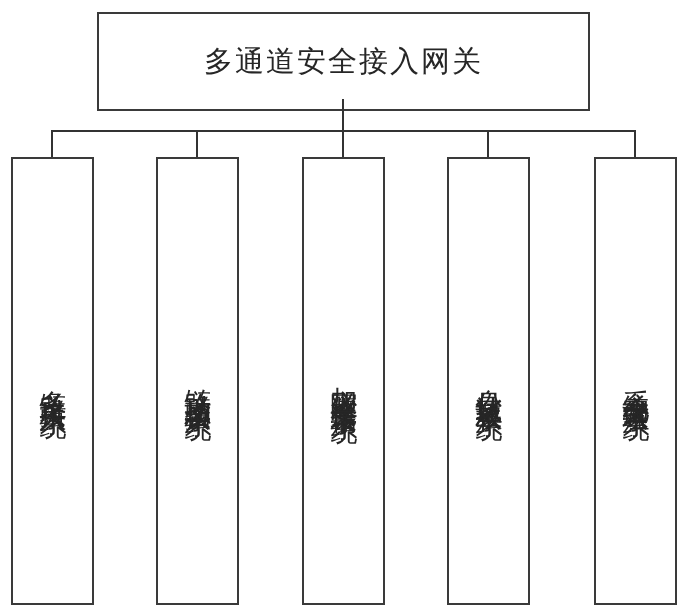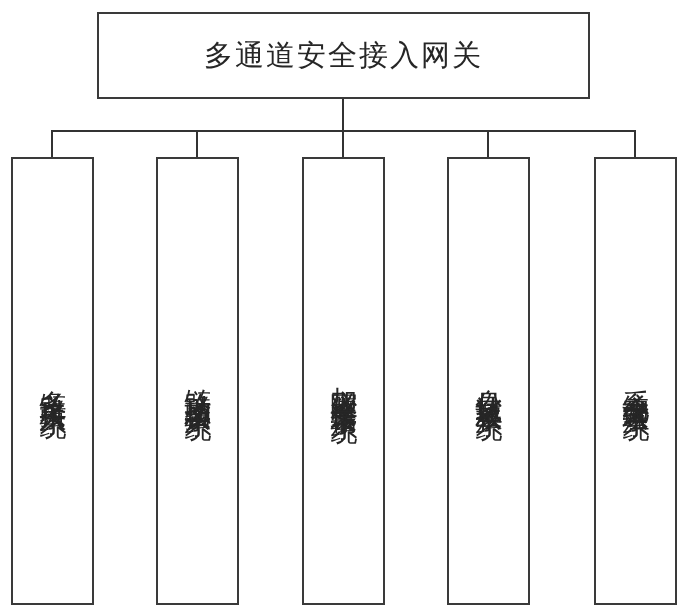--- a/index.html
+++ b/index.html
@@ -22,21 +22,21 @@
     border: 2px solid #3a3a3a;
     display: flex;
     align-items: center;
     justify-content: center;
     color: #262626;
   }
   .root-box {
     left: 97px;
     top: 12px;
     width: 493px;
-    height: 87px;
+    height: 99px;
     font-size: 29px;
     letter-spacing: 2px;
   }
   .sub-box {
     top: 157px;
     width: 83px;
     height: 448px;
   }
   .sub-box .vtext {
     writing-mode: vertical-rl;

